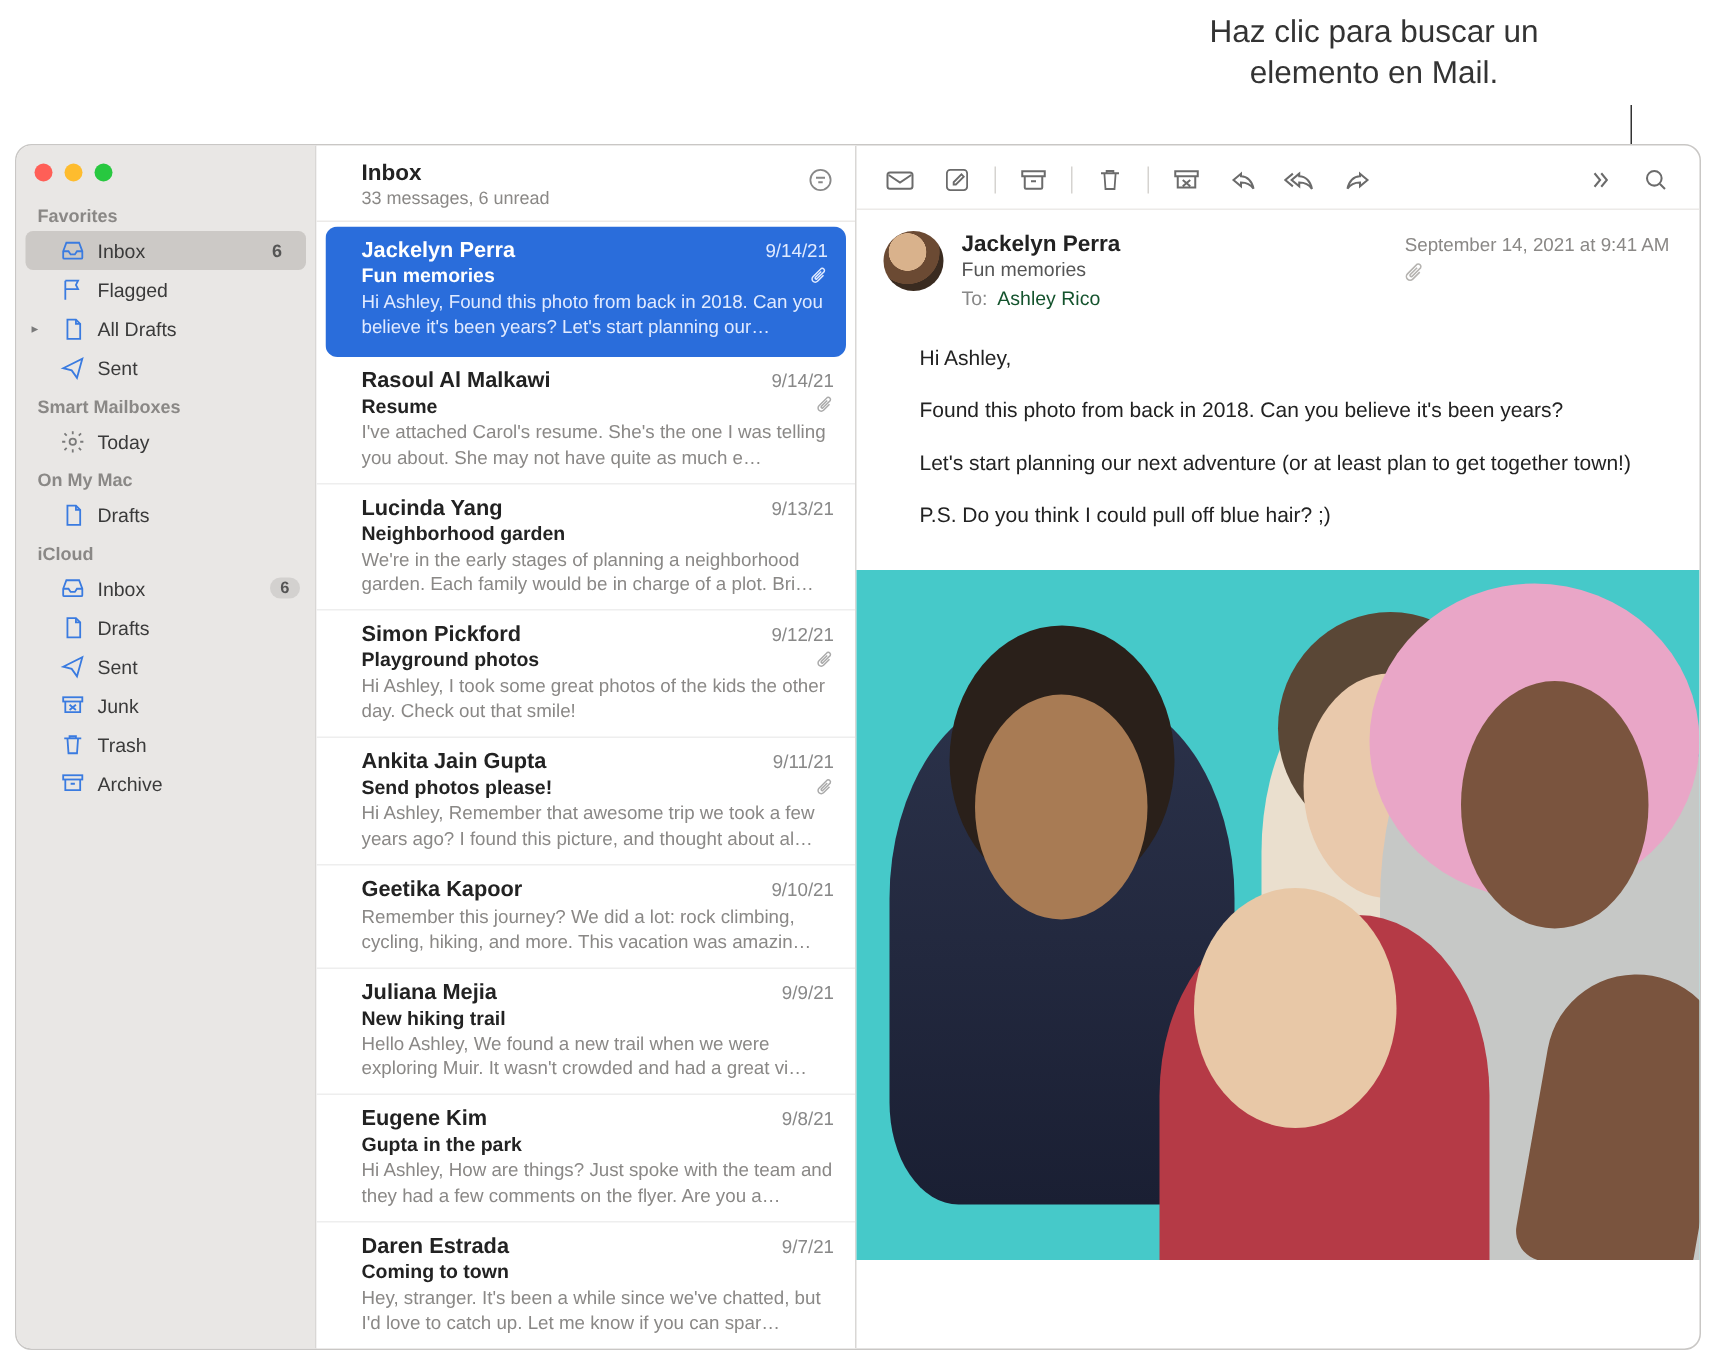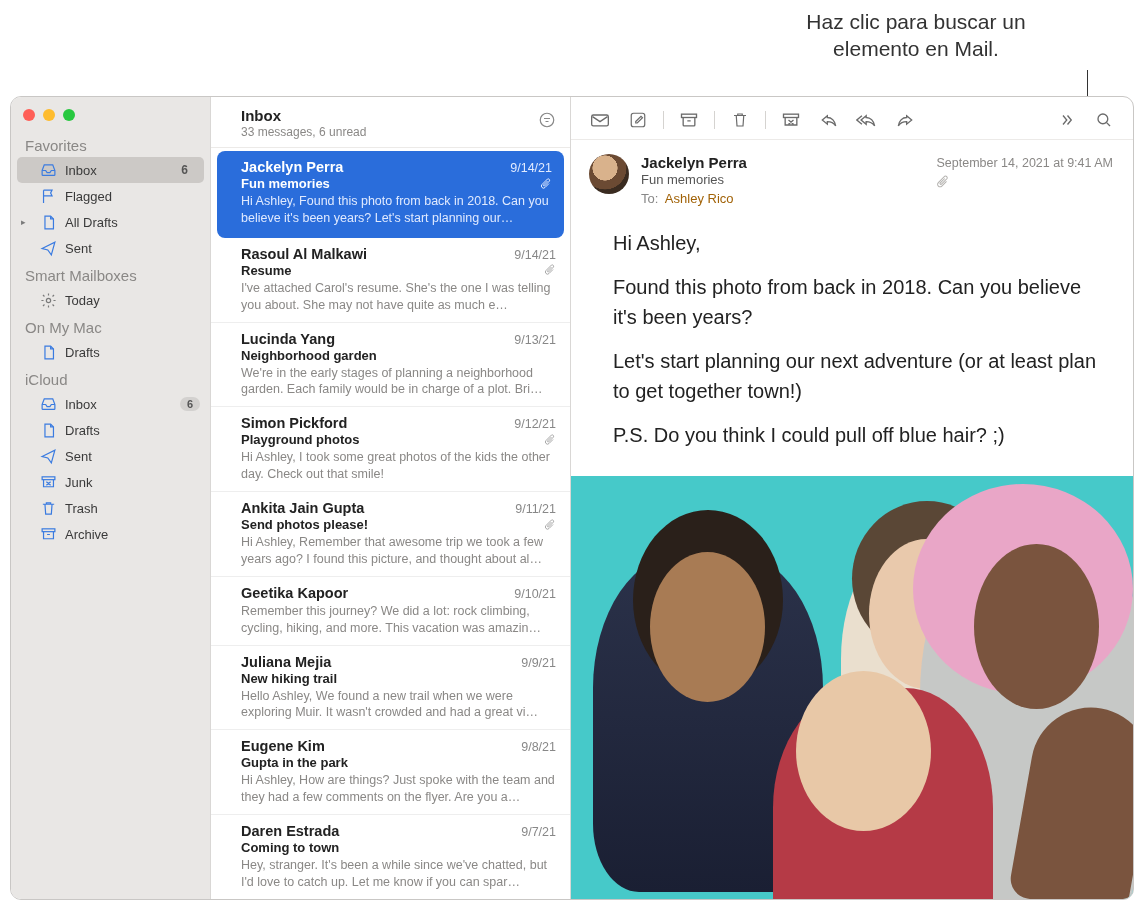--- a/index.html
+++ b/index.html
@@ -69,22 +69,22 @@
     display: flex;
     gap: 8px;
     padding: 6px 12px 10px;
   }
   .traffic span {
     width: 12px; height: 12px; border-radius: 50%;
   }
   .t-red { background:#ff5f57;} .t-yel{background:#febc2e;} .t-grn{background:#28c840;}
   .section-hdr {
     color: #8a8886;
-    font-size: 15px;
-    font-weight: 400;
+    font-size: 12px;
+    font-weight: 700;
     padding: 6px 14px 3px;
   }
   .sb-item {
     display: flex;
     align-items: center;
     padding: 4px 10px 4px 28px;
     position: relative;
     color: #3a3a3a;
     cursor: default;
   }
@@ -191,27 +191,27 @@
   }
   .avatar {
     width:40px;height:40px;border-radius:50%;
     background: radial-gradient(circle at 40% 35%, #d9b28c 0 35%, #6b4a33 36% 60%, #3a2b20 61% 100%);
     flex-shrink:0;
   }
   .hdr-text { flex:1; min-width:0;}
   .hdr-from { font-size:15px; font-weight:700; color:#222;}
   .hdr-subj { font-size:13px; color:#555; margin-top:1px;}
   .hdr-to { font-size:13px; color:#888; margin-top:4px;}
-  .hdr-to .to-name{ color:#a16207;}
+  .hdr-to .to-name{ color:#14532d;}
   .hdr-right { text-align:right; font-size:12.5px; color:#8a8886; padding-top:2px;}
   .hdr-right .clip{ display:block; font-size:14px; margin-top:4px; color:#b5b3b0;}
 
   .body {
     padding: 18px 24px 4px 42px;
-    font-size:20px; color:#222; line-height:1.5;
+    font-size:14px; color:#222; line-height:1.5;
   }
   .body p { margin: 0 0 14px; }
 
   .photo {
     margin: 8px 0 0 0;
     height: 460px;
     background: #46c9c9;
     position:relative;
     overflow:hidden;
   }

